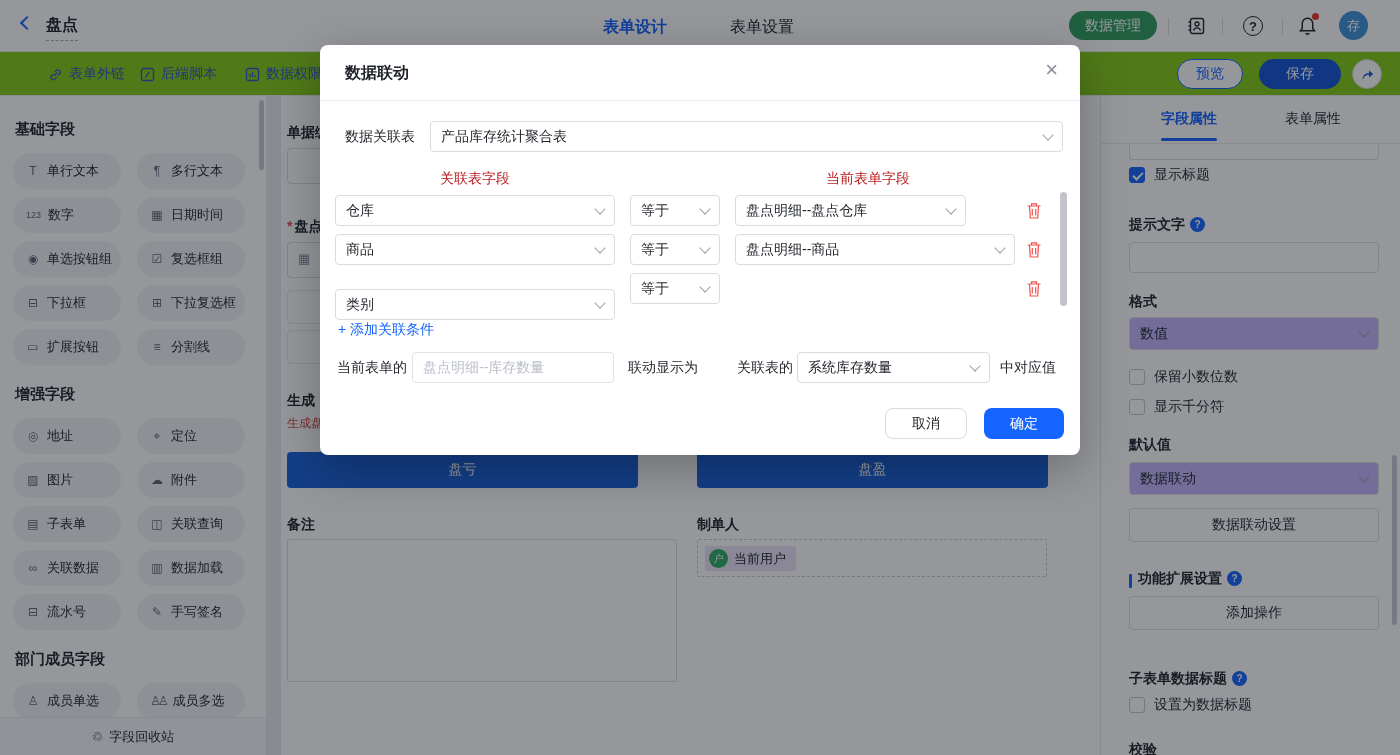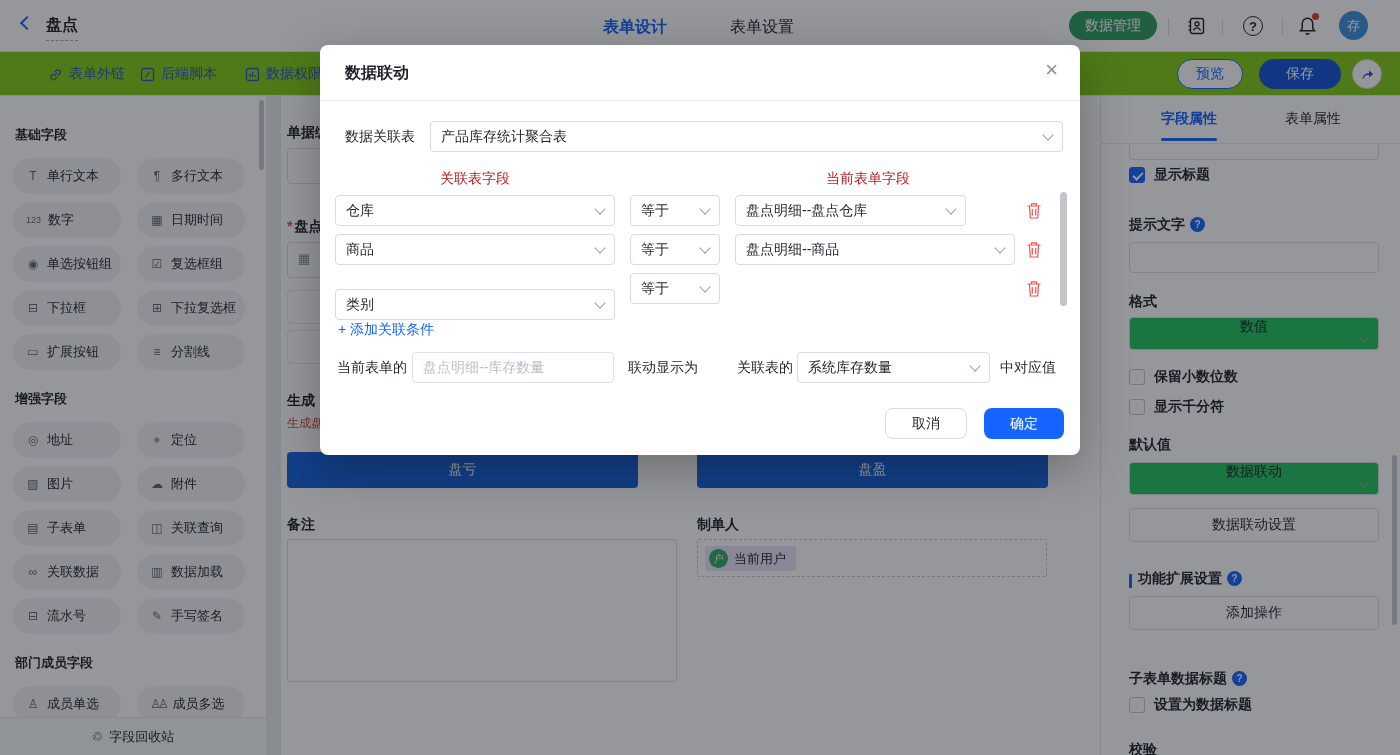--- a/index.html
+++ b/index.html
@@ -25,21 +25,21 @@
   .toolbar { position:absolute; left:0; top:52px; width:1400px; height:44px; background:#84cc16; border-bottom:1px solid #e9eaee; z-index:1; }
   .toollink { position:absolute; top:13px; display:flex; align-items:center; gap:6px; color:#2e52cc; font-size:14px; cursor:pointer; }
   .pillbtn { position:absolute; top:7px; height:30px; border-radius:15px; font-size:14px; cursor:pointer; }
   .preview { left:1177px; width:66px; background:#fff; border:1px solid #1664ff; color:#1664ff; }
   .save { left:1259px; width:82px; background:#1553d6; border:none; color:#fff; }
   .sharebtn { position:absolute; left:1352px; top:7px; width:30px; height:30px; border-radius:50%; border:1px solid #d4d7de; background:#fff; display:flex; align-items:center; justify-content:center; cursor:pointer; }
 
   
   .sidebar { position:absolute; left:0; top:96px; width:267px; height:659px; background:#fff; border-right:1px solid #e9eaee; z-index:1; overflow:hidden; }
   .side-inner { padding:24px 13px 0 13px; }
-  .sectiontitle { font-size:13px; font-weight:700; color:#1f2329; margin:6px 0 14px 2px; }
+  .sectiontitle { font-size:15px; font-weight:700; color:#1f2329; margin:0 0 14px 2px; }
   .pillgrid { display:grid; grid-template-columns:108px 108px; column-gap:16px; row-gap:8px; margin-bottom:20px; }
   .fieldpill { height:36px; background:#f2f3f5; border-radius:18px; display:flex; align-items:center; padding-left:13px; gap:7px; font-size:13px; color:#1f2329; cursor:grab; white-space:nowrap; }
   .fieldpill .ficon { font-size:12px; color:#5f6673; min-width:14px; text-align:center; }
   .fieldpill.partial { border-radius:18px 18px 0 0; height:14px; }
   .sidefoot { position:absolute; left:0; bottom:0; width:266px; height:38px; background:#f7f8fa; border-top:1px solid #e9eaee; display:flex; align-items:center; justify-content:center; gap:6px; font-size:13px; cursor:pointer; }
   .sidescroll { position:absolute; right:2px; top:4px; width:5px; height:70px; background:#c8cad0; border-radius:3px; }
 
   
   .canvas { position:absolute; left:267px; top:96px; width:833px; height:659px; background:#e8eaee; z-index:1; }
   .page { position:absolute; left:14px; top:0; width:819px; height:659px; background:#fff; }
@@ -54,23 +54,23 @@
   .uavatar { width:19px; height:19px; border-radius:50%; background:#2fae64; color:#fff; font-size:10px; display:flex; align-items:center; justify-content:center; }
 
   
   .rightpanel { position:absolute; left:1100px; top:96px; width:300px; height:659px; background:#fff; border-left:1px solid #e9eaee; z-index:1; }
   .rtabs { position:absolute; left:0; top:0; width:100%; height:48px; border-bottom:1px solid #e9eaee; }
   .rtab { position:absolute; top:14px; font-size:14px; cursor:pointer; }
   .rtab.active { color:#1664ff; font-weight:600; }
   .rtab .bar { position:absolute; left:50%; transform:translateX(-50%); bottom:-13px; width:56px; height:3px; background:#1664ff; border-radius:2px; }
   .plabel { position:absolute; font-size:14px; font-weight:700; color:#1f2329; white-space:nowrap; }
   .pinput { position:absolute; left:28px; width:250px; height:31px; border:1px solid #dcdee0; border-radius:4px; background:#fff; font-family:inherit; font-size:13px; padding:0 8px; }
-  .pselect { position:absolute; left:28px; width:250px; height:33px; border:1px solid #dcdee0; border-radius:4px; background:#22c55e; display:flex; align-items:center; padding:0 10px; font-size:14px; cursor:pointer;flex-direction:column; }
+  .pselect { position:absolute; left:28px; width:250px; height:33px; border:1px solid #dcdee0; border-radius:4px; background:#c4b5fd; display:flex; align-items:center; padding:0 10px; font-size:14px; cursor:pointer; }
   .pbutton { position:absolute; left:28px; width:250px; height:34px; border:1px solid #dcdee0; border-radius:4px; background:#fff; font-size:14px; color:#1f2329; cursor:pointer; }
-  .checkrow { position:absolute; display:flex; align-items:center; gap:9px; font-size:14px; cursor:pointer;font-weight:bold; }
+  .checkrow { position:absolute; display:flex; align-items:center; gap:9px; font-size:14px; cursor:pointer; }
   .cbox { width:16px; height:16px; border:1px solid #c3c7ce; border-radius:3px; background:#fff; }
   .cbox.checked { background:#1664ff; border-color:#1664ff; position:relative; }
   .cbox.checked::after { content:""; position:absolute; left:5px; top:2px; width:4px; height:8px; border-right:2px solid #fff; border-bottom:2px solid #fff; transform:rotate(45deg); }
   .qicon { display:inline-flex; width:15px; height:15px; border-radius:50%; background:#1664ff; color:#fff; font-size:10px; font-weight:700; align-items:center; justify-content:center; vertical-align:1px; margin-left:5px; }
   .secmark { position:absolute; width:3px; height:14px; background:#1664ff; border-radius:1px; }
   .rpscroll { position:absolute; right:3px; top:359px; width:5px; height:170px; background:#c8cad0; border-radius:3px; }
   .partialinput { position:absolute; left:28px; top:49px; width:250px; height:15px; border:1px solid #dcdee0; border-top:none; border-radius:0 0 4px 4px; }
 
   
   .chev { width:8px; height:8px; border-right:1.5px solid #9aa0aa; border-bottom:1.5px solid #9aa0aa; transform:rotate(45deg); margin-left:auto; margin-top:-3px; flex:none; }

